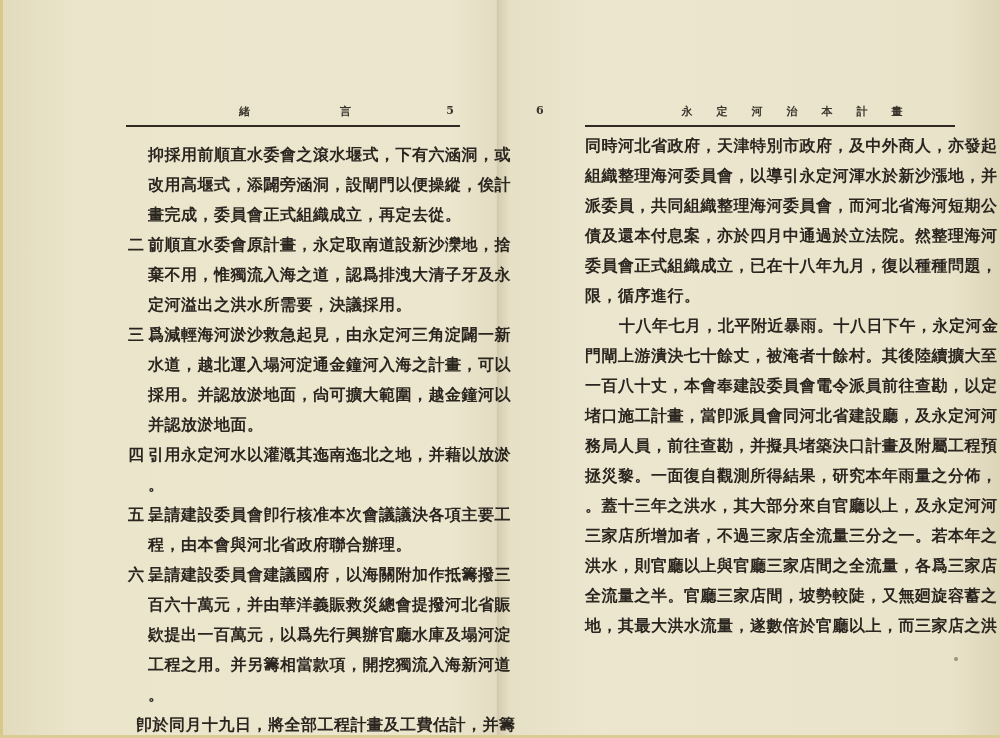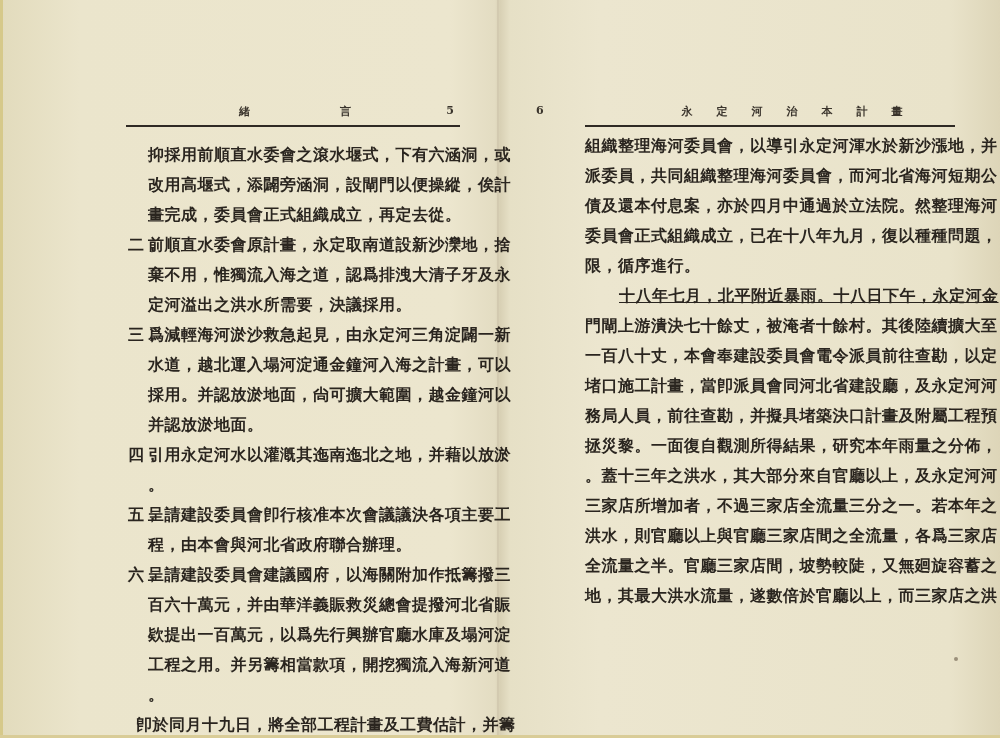--- a/index.html
+++ b/index.html
@@ -39,21 +39,21 @@
 
   .text-block {
     position:absolute; font-size:16px; line-height:30px; font-weight:bold;
     letter-spacing:0.5px; color:#2a251f;
   }
   .left .text-block { left:128px; top:140px; width:340px; }
   .right .text-block { left:85px; top:131px; width:372px; }
 
   .line { white-space:nowrap; height:30px; display:block; }
   .indent1 { padding-left:20px; }
-  .indent2 { padding-left:34px;text-decoration:underline; }
+  .indent2 { padding-left:34px; }
   .item-line { display:flex; }
   .item-line .num { width:20px; display:inline-block; }
 
   .dot-mark { position:absolute; right:42px; top:657px; width:4px; height:4px; border-radius:50%; background:#9a8f7a; }
 </style>
 </head>
 <body>
 
 <div class="spread">
   <div class="left-edge"></div>
@@ -125,20 +125,21 @@
         <span>河</span>
         <span>治</span>
         <span>本</span>
         <span>計</span>
         <span>畫</span>
       </div>
     </div>
     <div class="rule"></div>
 
     <div class="text-block">
+      <span class="line">同時河北省政府，天津特別市政府，及中外商人，亦發起</span>
       <span class="line">組織整理海河委員會，以導引永定河渾水於新沙漲地，并</span>
       <span class="line">派委員，共同組織整理海河委員會，而河北省海河短期公</span>
       <span class="line">債及還本付息案，亦於四月中通過於立法院。然整理海河</span>
       <span class="line">委員會正式組織成立，已在十八年九月，復以種種問題，</span>
       <span class="line">限，循序進行。</span>
       <span class="line indent2">十八年七月，北平附近暴雨。十八日下午，永定河金</span>
       <span class="line">門閘上游潰決七十餘丈，被淹者十餘村。其後陸續擴大至</span>
       <span class="line">一百八十丈，本會奉建設委員會電令派員前往查勘，以定</span>
       <span class="line">堵口施工計畫，當卽派員會同河北省建設廳，及永定河河</span>
       <span class="line">務局人員，前往查勘，并擬具堵築決口計畫及附屬工程預</span>

